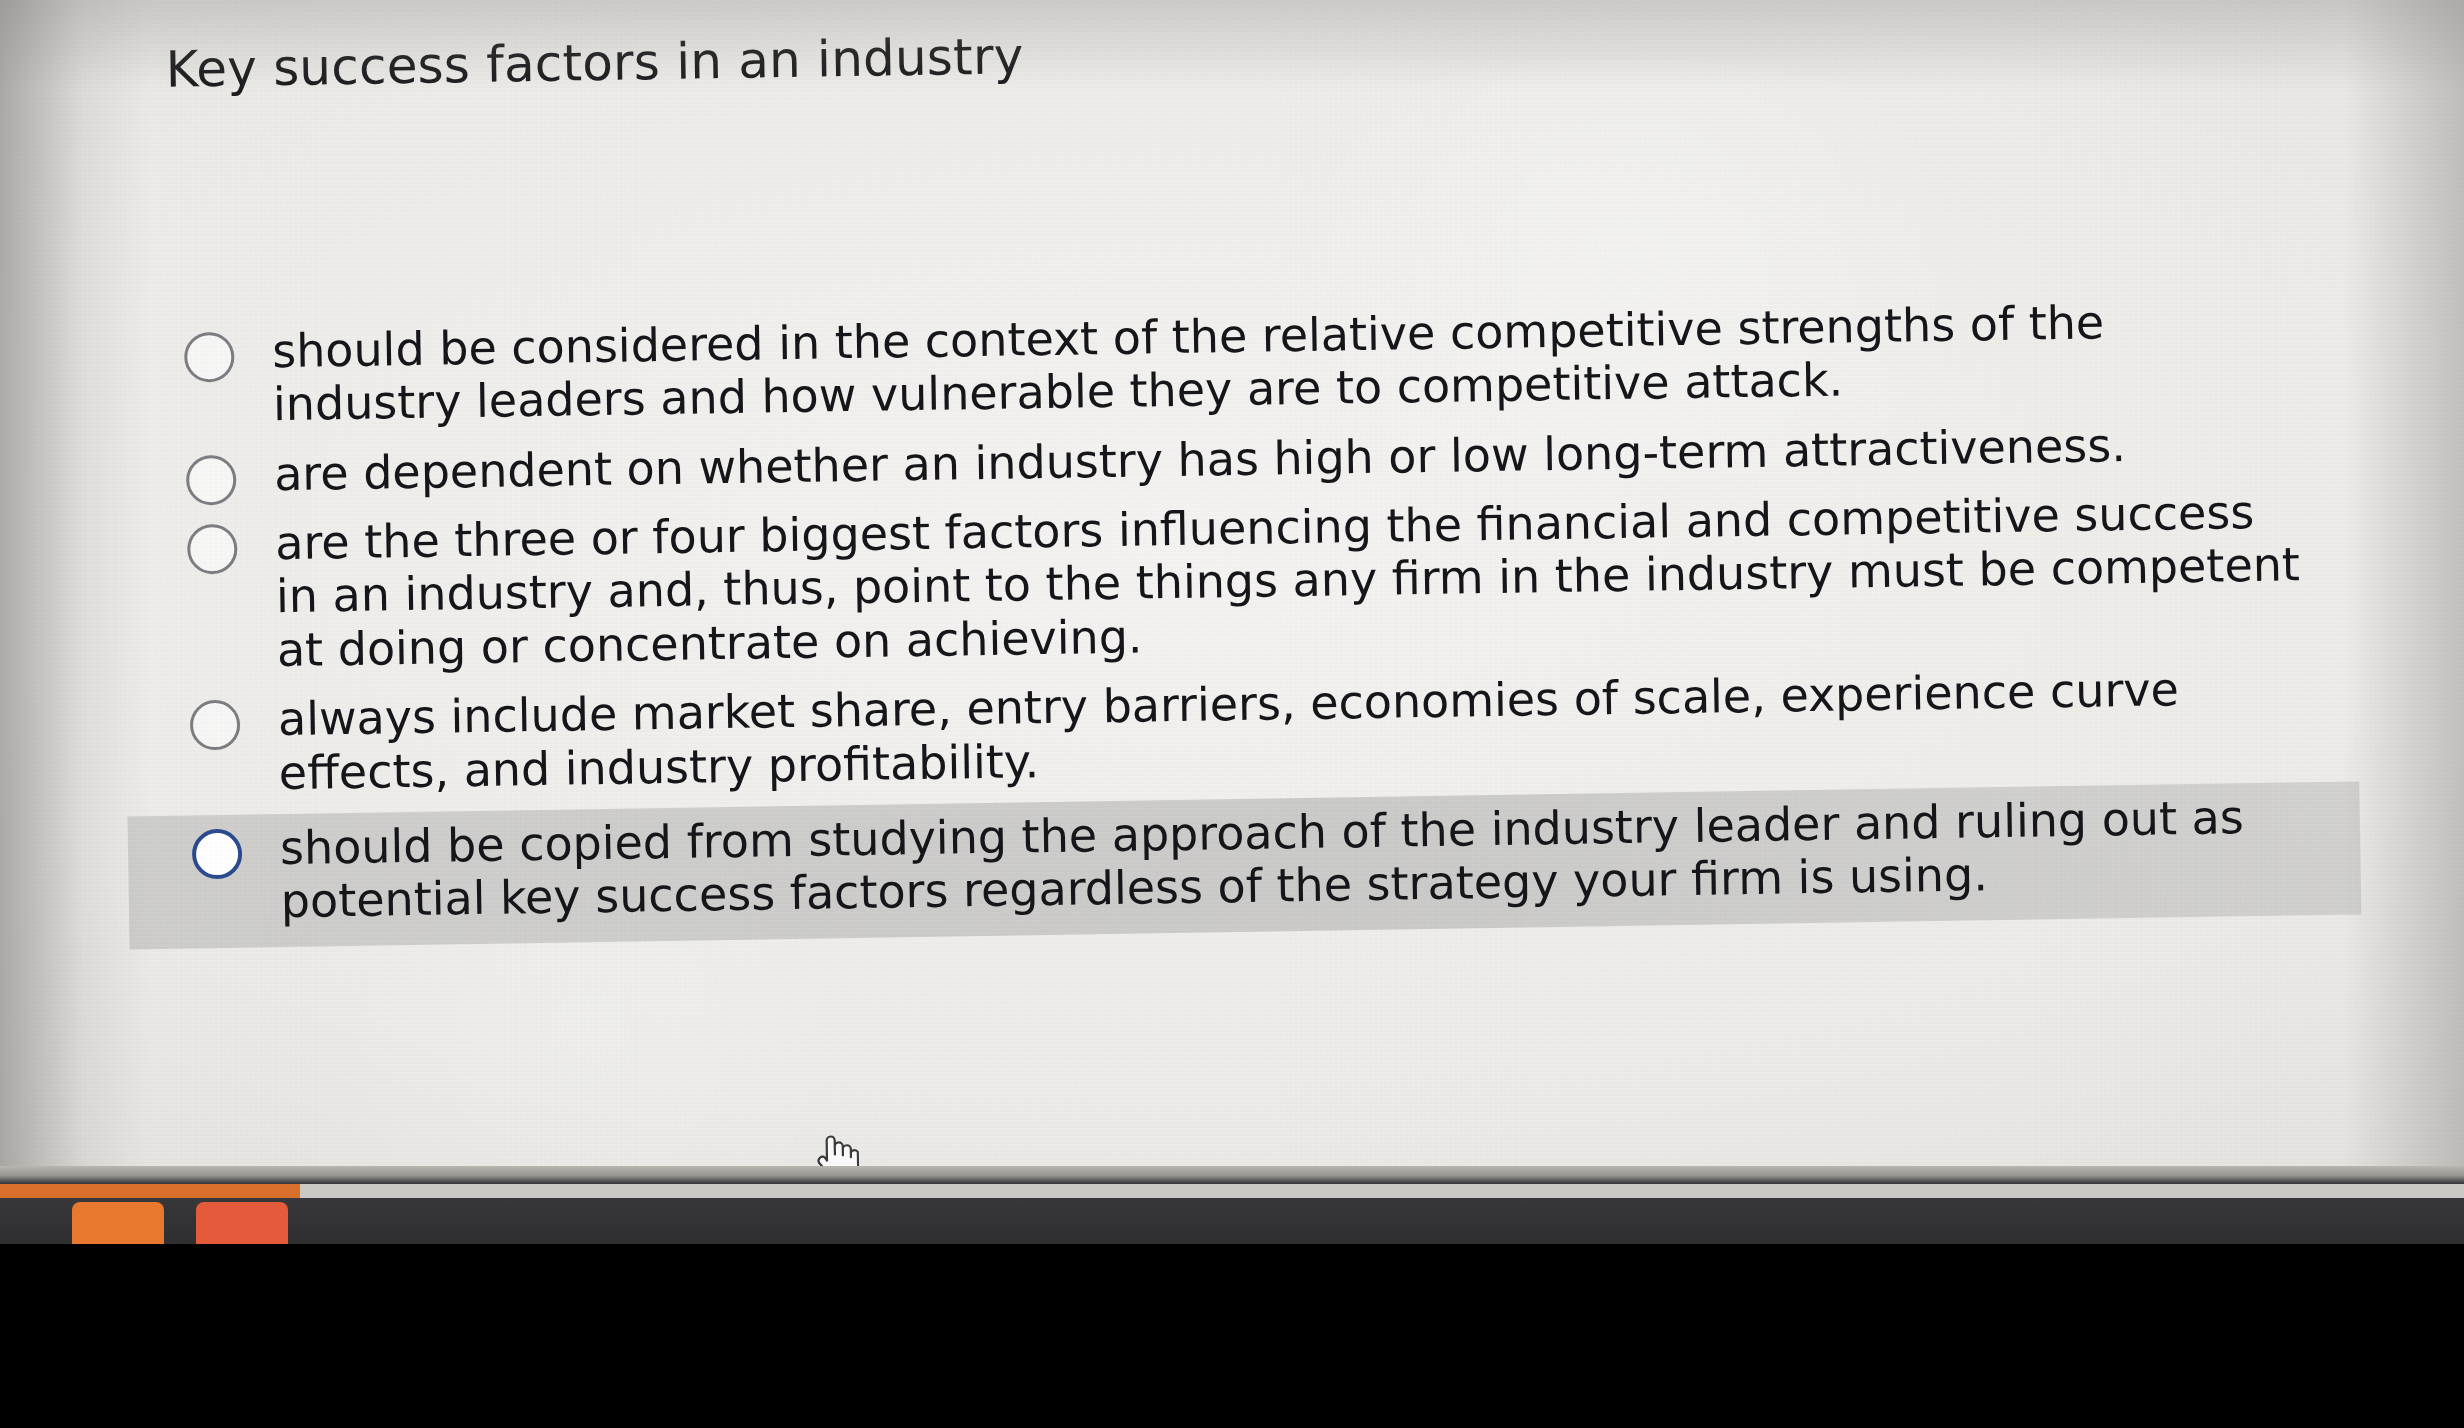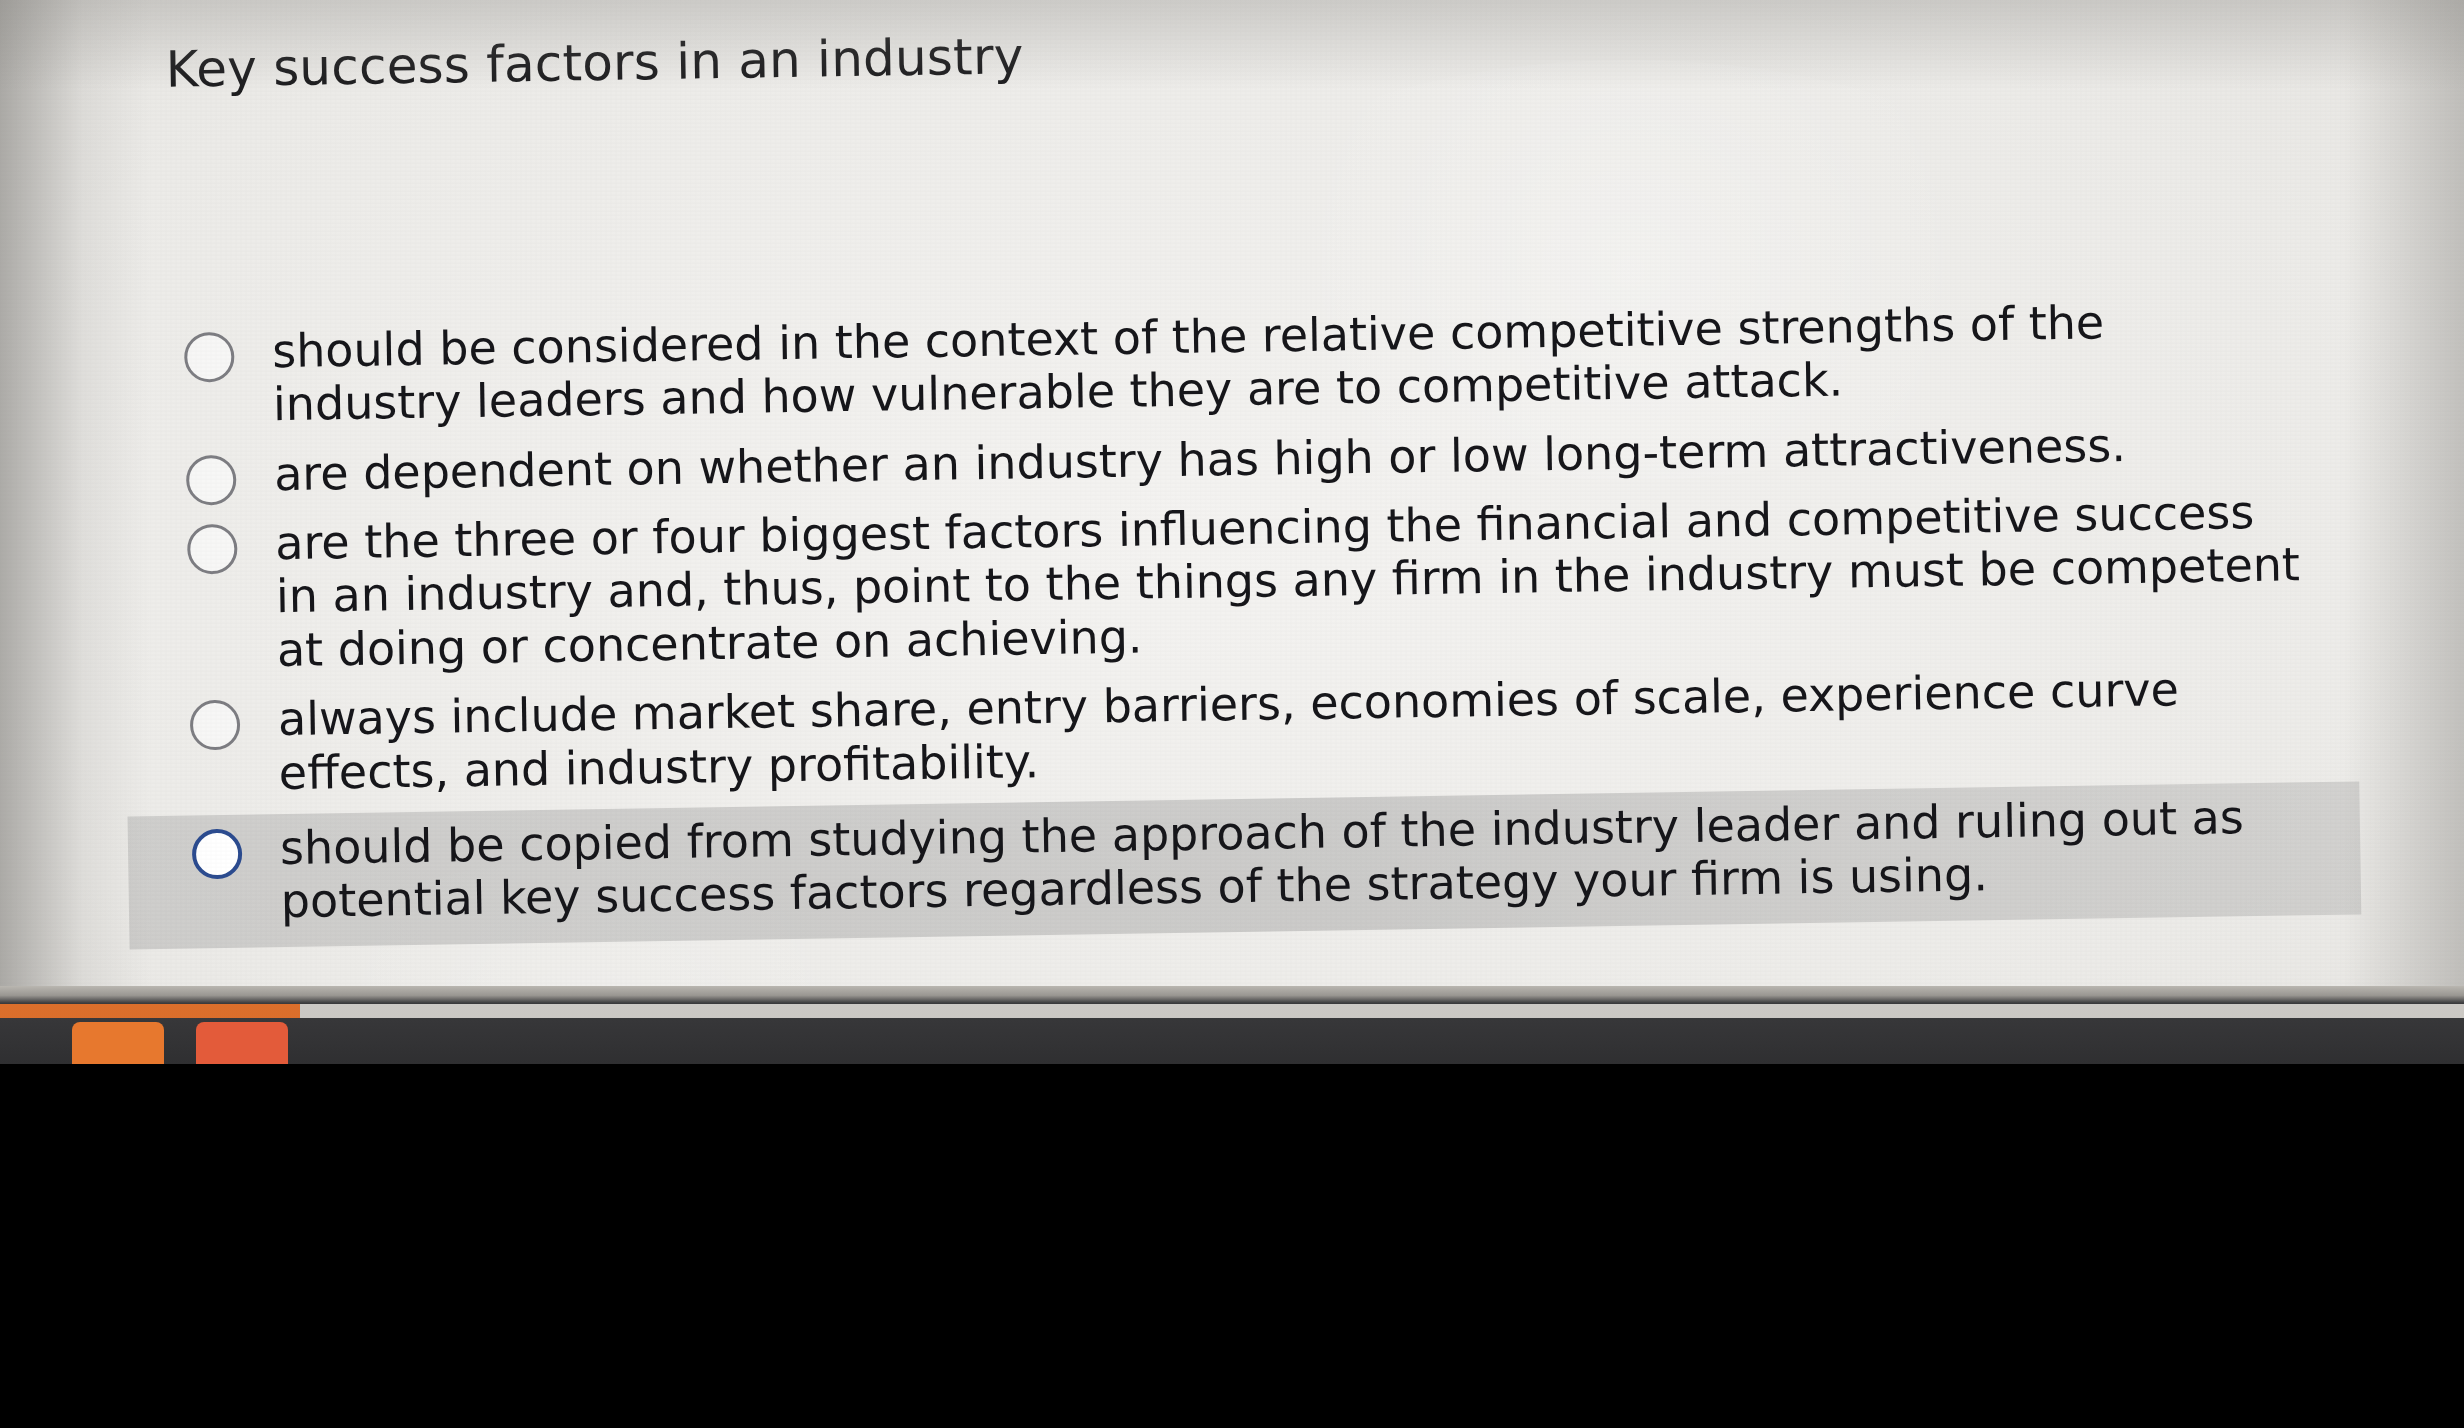--- a/index.html
+++ b/index.html
@@ -3,21 +3,21 @@
 <meta charset="utf-8">
 <style>
   html, body {
     margin: 0;
     padding: 0;
     background: #000;
   }
   #screen {
     position: relative;
     width: 2464px;
-    height: 1064px;
+    height: 1244px;
     overflow: hidden;
     background: #e9e9e7;
     font-family: "DejaVu Sans", sans-serif;
   }
 
   
   #paper {
     position: absolute;
     left: 0; top: 0;
     width: 2464px;

